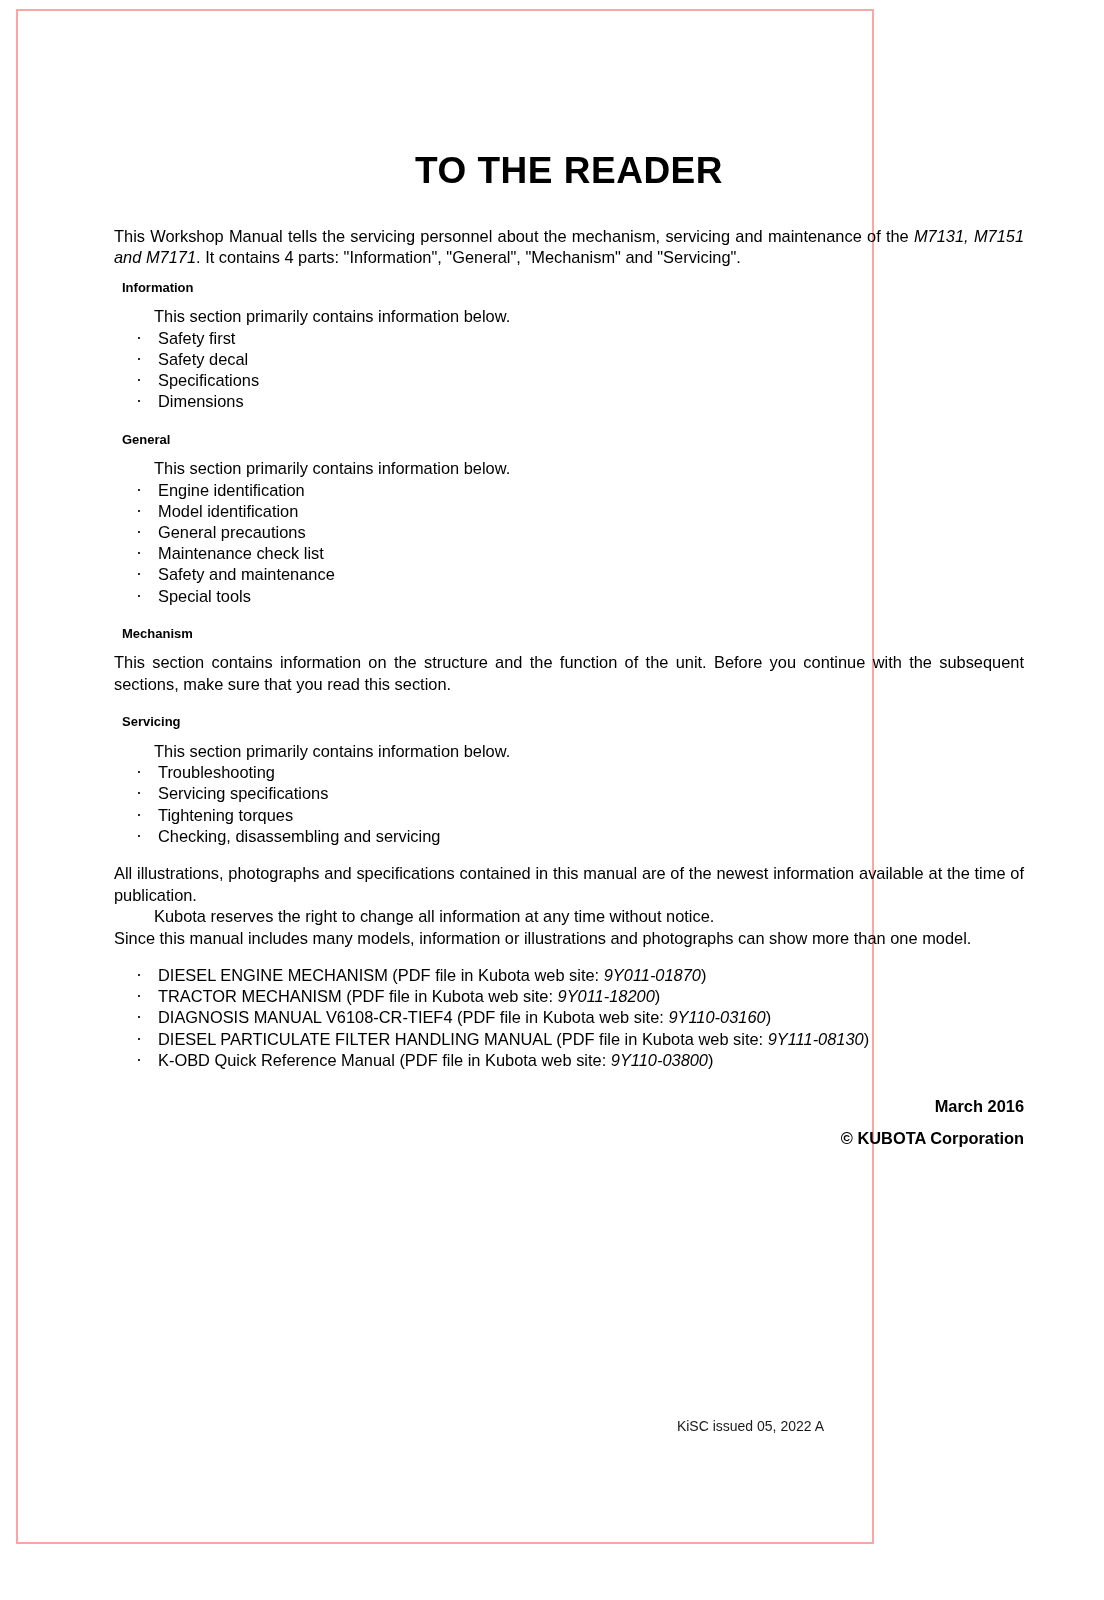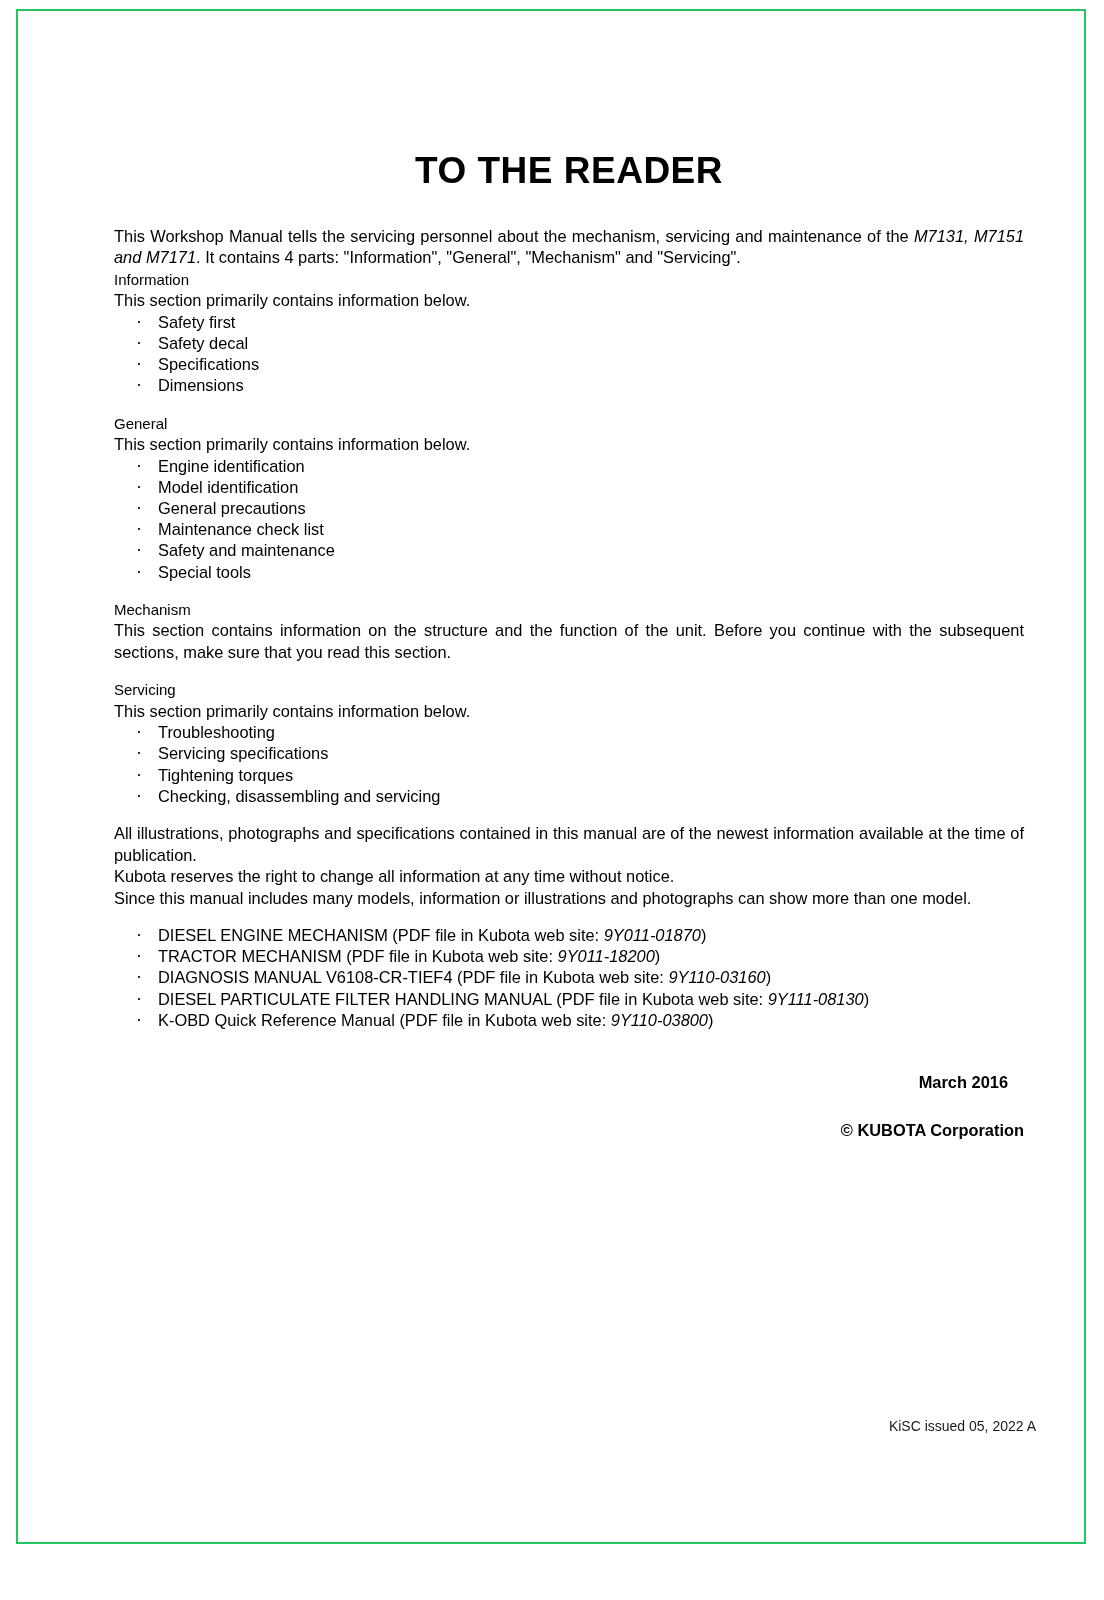--- a/index.html
+++ b/index.html
@@ -11,24 +11,24 @@
     width: 1104px;
     height: 1600px;
     font-family: "Liberation Sans", sans-serif;
     color: #000000;
     overflow: hidden;
   }
   .page {
     position: absolute;
     left: 16px;
     top: 9px;
-    width: 1070px;
+    width: 858px;
     height: 1535px;
     background: #ffffff;
-    border: 2px solid #22c55e;
+    border: 2px solid #fca5a5;
     box-sizing: border-box;
   }
   .content {
     position: absolute;
     left: 96px;
     top: 140px;
     width: 910px;
   }
   .doc-title {
     font-size: 37px;
@@ -40,29 +40,30 @@
   }
   .para {
     font-size: 16.4px;
     line-height: 21.5px;
     margin: 0;
     text-align: justify;
     text-justify: inter-word;
   }
   .para.nojust {
     text-align: left;
+    margin-left: 40px;
   }
   .para i {
     font-style: italic;
   }
   .heading {
-    font-size: 15px;
-    font-weight: normal;
+    font-size: 13px;
+    font-weight: bold;
     line-height: 21.5px;
-    margin: 0;
+    margin: 8px;
   }
   .heading.spaced {
     margin-top: 16px;
   }
   ul.bullets {
     list-style: none;
     margin: 0;
     padding: 0;
   }
   ul.bullets li {
@@ -82,21 +83,21 @@
   ul.bullets li i {
     font-style: italic;
   }
   .block-gap {
     height: 16px;
   }
   .date-line {
     font-size: 16.4px;
     font-weight: bold;
     text-align: right;
-    margin: 16px;
+    margin: 0;
     padding-top: 26px;
   }
   .copyright {
     font-size: 16.4px;
     font-weight: bold;
     margin: 0;
     padding-top: 13px;
     text-align: right;
   }
   .footer {

